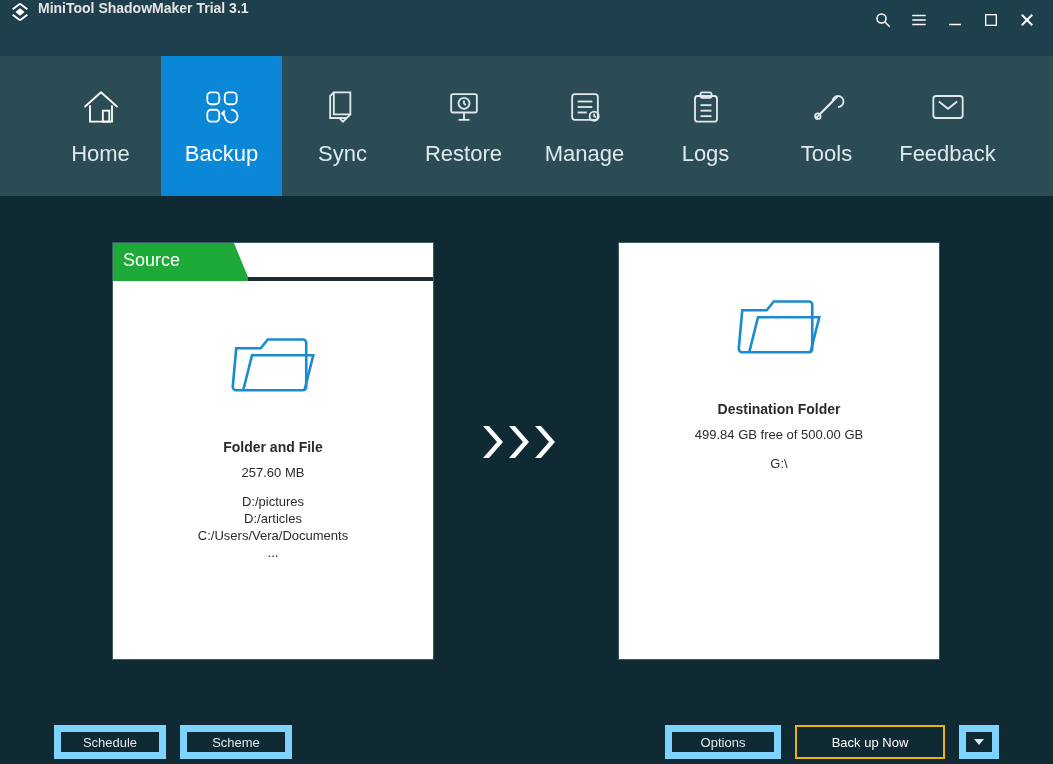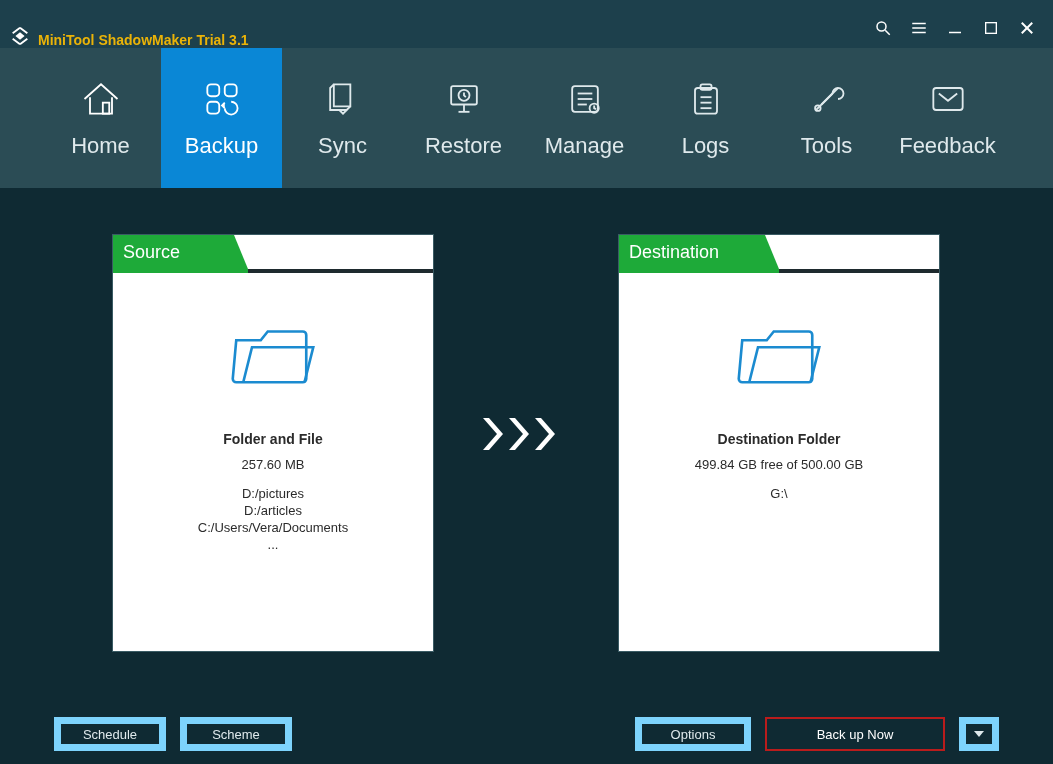--- a/index.html
+++ b/index.html
@@ -1,17 +1,17 @@
 <!DOCTYPE html>
 <html><head>
 <meta charset="utf-8">
 <style>
   * { box-sizing: border-box; margin: 0; padding: 0; }
   html, body { width: 1053px; height: 764px; font-family: "Segoe UI", Arial, sans-serif; background:#0f2a33; overflow:hidden; }
-  .titlebar { height: 48px; background:#1d404c; display:flex; align-items:flex-end; padding:0 8px; color:#eab308; }
+  .titlebar { height: 56px; background:#1d404c; display:flex; align-items:flex-start; padding:0 8px; color:#e5e5e5; }
   .titlebar .logo { width:24px; height:24px; display:flex; align-items:center; justify-content:center; margin-right:6px; }
   .titlebar .title { font-size:14px; font-weight:bold; }
   .titlebar .spacer { flex:1; }
   .tb-btn { width:36px; height:40px; display:flex; align-items:center; justify-content:center; cursor:pointer; }
   .tb-btn svg { stroke:#fff; }
   .nav { height:140px; background:#2b4c55; display:flex; }
   .nav-margin { width:40px; }
   .nav-item { width:121px; display:flex; flex-direction:column; align-items:center; justify-content:center; color:#dfe9ec; cursor:pointer; gap:12px; }
   .nav-item.active { background:#0a87d6; color:#fff; }
   .nav-item .label { font-size:22px; }
@@ -30,21 +30,21 @@
   .panel-body { padding-top:48px; text-align:center; color:#2b2b2b; font-size:13px; }
   .panel-body .folder-icon { display:flex; justify-content:center; margin-bottom:40px; }
   .panel-body .heading { font-weight:bold; font-size:14px; margin-bottom:10px; }
   .panel-body .line { margin-bottom:2px; }
   .panel-body .group-gap { height:12px; }
   .arrows { position:absolute; left:483px; top:226px; color:#fff; }
   .bottom-bar { position:absolute; left:0; right:0; bottom:18px; height:40px; display:flex; align-items:center; padding:0 54px; gap:14px; }
   .btn { height:34px; border:7px solid #7dd3fc; color:#dfe9ec; background:transparent; display:flex; align-items:center; justify-content:center; font-size:13px; cursor:pointer; }
   .btn.small { width:112px; }
   .btn.opts { width:116px; }
-  .btn.backup-now { width:180px; border:2px solid #b91c1c; color:#fff; }
+  .btn.backup-now { width:150px; border:2px solid #eab308; color:#fff; }
   .btn.caret { width:40px; }
   .spacer-flex { flex:1; }
 </style>
 </head>
 <body>
 
 <div class="titlebar">
   <div class="logo">
     <svg width="22" height="22" viewBox="0 0 24 24" fill="none" stroke="#fff" stroke-width="2">
       <path d="M12 3 L20 9 M12 3 L4 9 M12 21 L20 15 M12 21 L4 15"></path>
@@ -195,24 +195,20 @@
 
   <div class="arrows">
     <svg width="86" height="40" viewBox="0 0 86 40" fill="#fff">
       <path d="M0 4 L14 20 L0 36 L6 36 L20 20 L6 4 Z"></path>
       <path d="M26 4 L40 20 L26 36 L32 36 L46 20 L32 4 Z"></path>
       <path d="M52 4 L66 20 L52 36 L58 36 L72 20 L58 4 Z"></path>
     </svg>
   </div>
 
   <div class="panel dest">
-    <div class="flag-wrap">
-      <div class="flag">Destination</div>
-      <div class="flag-bar"></div>
-    </div>
     <div class="panel-body">
       <div class="folder-icon">
         <svg width="90" height="70" viewBox="0 0 100 80" fill="none" stroke="#1b8bd0" stroke-width="3">
           <path d="M8 22 h28 l8 -10 h40 a4 4 0 0 1 4 4 v50 a4 4 0 0 1 -4 4 h-76 a4 4 0 0 1 -4 -4 z"></path>
           <path d="M16 70 L26 30 h70 L86 70"></path>
         </svg>
       </div>
       <div class="heading">Destination Folder</div>
       <div class="line">499.84 GB free of 500.00 GB</div>
       <div class="group-gap"></div>

